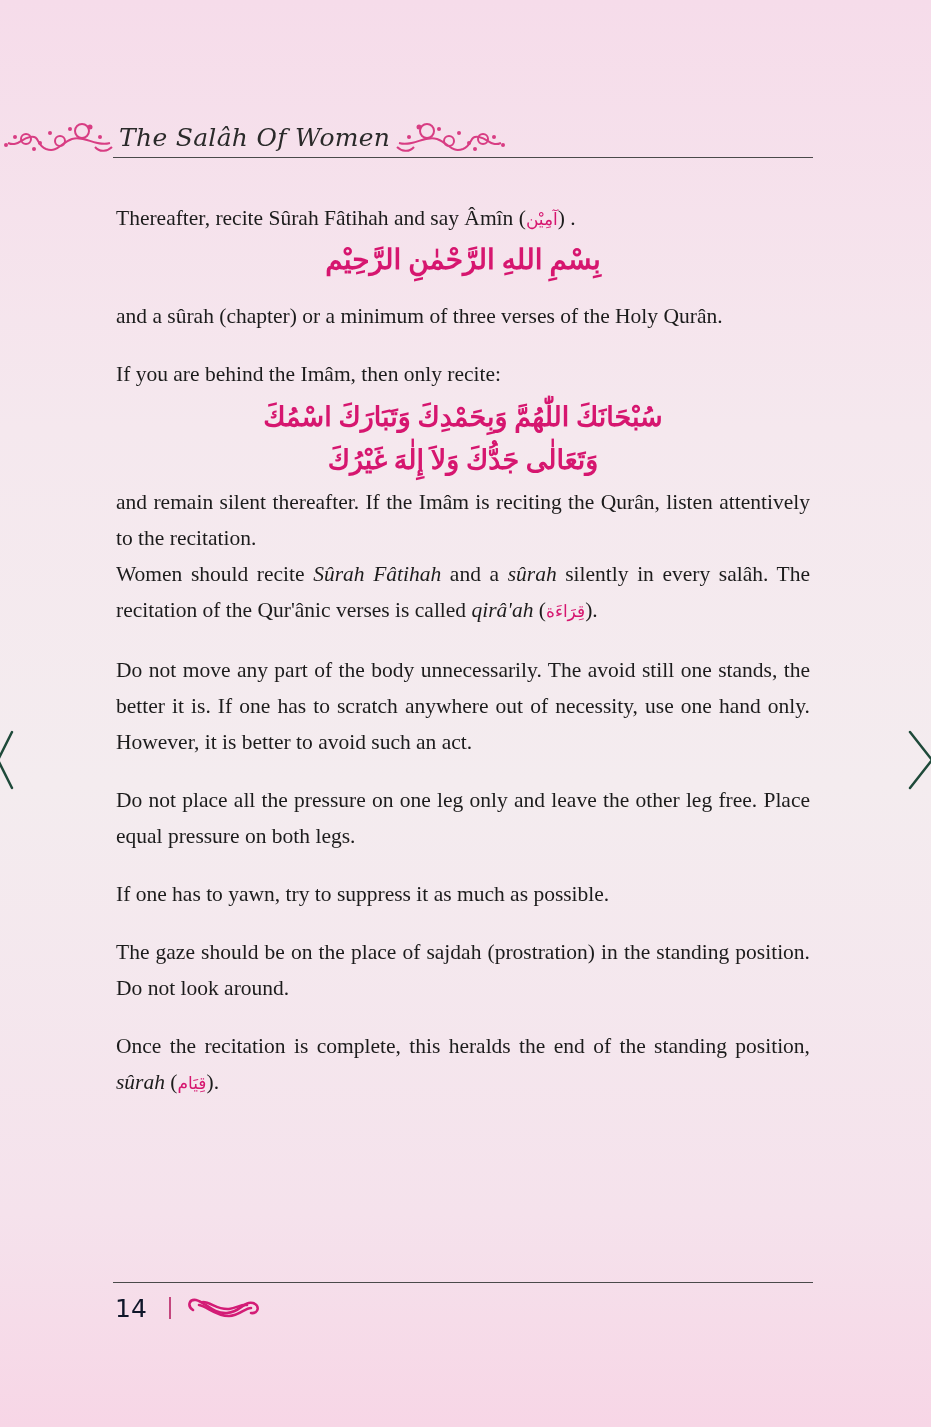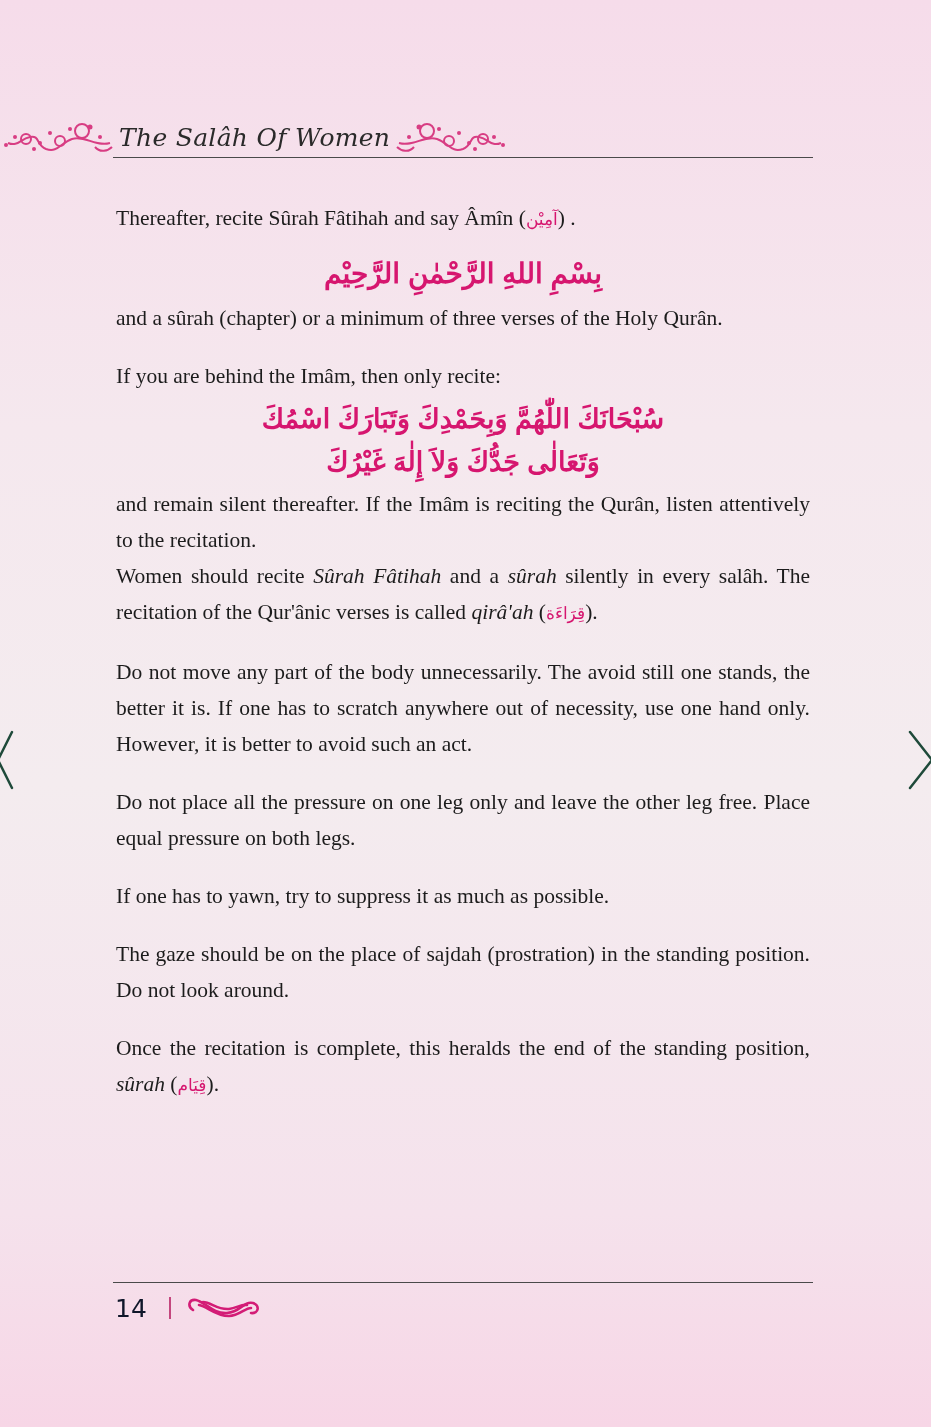--- a/index.html
+++ b/index.html
@@ -14,21 +14,21 @@
     display:inline-block; font-family:"DejaVu Serif", serif; font-style:italic;
     font-size:25px; color:#2a2a2a; vertical-align:middle; letter-spacing:0.3px;
   }
   .flourish { display:inline-block; vertical-align:middle; width:115px; height:40px; }
   .rule { position:absolute; left:113px; width:700px; height:0; border-top:1.5px solid #4a4a4a; }
   .rule.top { top:157px; }
   .rule.bottom { top:1282px; }
   .content { position:absolute; left:116px; top:200px; width:694px; font-size:21.5px; line-height:36px; }
   .content p { margin:0; text-align:justify; }
   .gap { margin-top:22px !important; }
-  .ar { color:#d6166f; font-family:Liberation Sans, sans-serif; }
+  .ar { color:#d6166f; font-family:Liberation Serif, serif; }
   .ar-inline { font-size:17px; }
   .ar-block { text-align:center !important; font-size:28px; line-height:44px; font-weight:bold; direction:rtl; }
   .ar-duo { text-align:center !important; font-size:27px; line-height:43px; font-weight:bold; direction:rtl; }
   em { }
   .footer { position:absolute; left:115px; top:1290px; height:36px; display:flex; align-items:center; }
   .page-num { font-family:"DejaVu Sans", sans-serif; font-size:25px; color:#0f172a; }
   .page-bar { width:2px; height:22px; background:#c4477e; margin:0 12px 0 22px; }
   .nav { position:absolute; top:728px; width:24px; height:64px; cursor:pointer; }
   .nav.left { left:0; }
   .nav.right { left:906px; }
@@ -74,22 +74,22 @@
         <circle cx="100" cy="20" r="2"></circle>
       <circle cx="6" cy="28" r="2"></circle>
         <circle cx="34" cy="32" r="2"></circle>
     </g>
   </svg>
 </div>
 <div class="rule top"></div>
 
 <div class="content">
   <p><span>Thereafter, recite Sûrah Fâtihah and say Âmîn (</span><span class="ar ar-inline">آمِيْن</span><span>) .</span></p>
-  <p class="ar ar-block" style="margin-top:14px;">بِسْمِ اللهِ الرَّحْمٰنِ الرَّحِيْم</p>
-  <p style="margin-top:4px;">and a sûrah (chapter) or a minimum of three verses of the Holy Qurân.</p>
+  <p class="ar ar-block" style="">بِسْمِ اللهِ الرَّحْمٰنِ الرَّحِيْم</p>
+  <p style="margin-top:16px;">and a sûrah (chapter) or a minimum of three verses of the Holy Qurân.</p>
   <p class="gap">If you are behind the Imâm, then only recite:</p>
   <div style="margin-top:4px;">
     <p class="ar ar-duo">سُبْحَانَكَ اللّٰهُمَّ وَبِحَمْدِكَ وَتَبَارَكَ اسْمُكَ</p>
     <p class="ar ar-duo">وَتَعَالٰى جَدُّكَ وَلاَ إِلٰهَ غَيْرُكَ</p>
   </div>
   <p style="margin-top:2px;">and remain silent thereafter. If the Imâm is reciting the Qurân, listen attentively to the recitation.</p>
   <p><span>Women should recite </span><em>Sûrah Fâtihah</em><span> and a </span><em>sûrah</em><span> silently in every salâh. The recitation of the Qur'ânic verses is called </span><em>qirâ'ah</em><span> (</span><span class="ar ar-inline">قِرَاءَة</span><span>).</span></p>
   <p class="gap">Do not move any part of the body unnecessarily. The avoid still one stands, the better it is. If one has to scratch anywhere out of necessity, use one hand only. However, it is better to avoid such an act.</p>
   <p class="gap">Do not place all the pressure on one leg only and leave the other leg free. Place equal pressure on both legs.</p>
   <p class="gap">If one has to yawn, try to suppress it as much as possible.</p>

